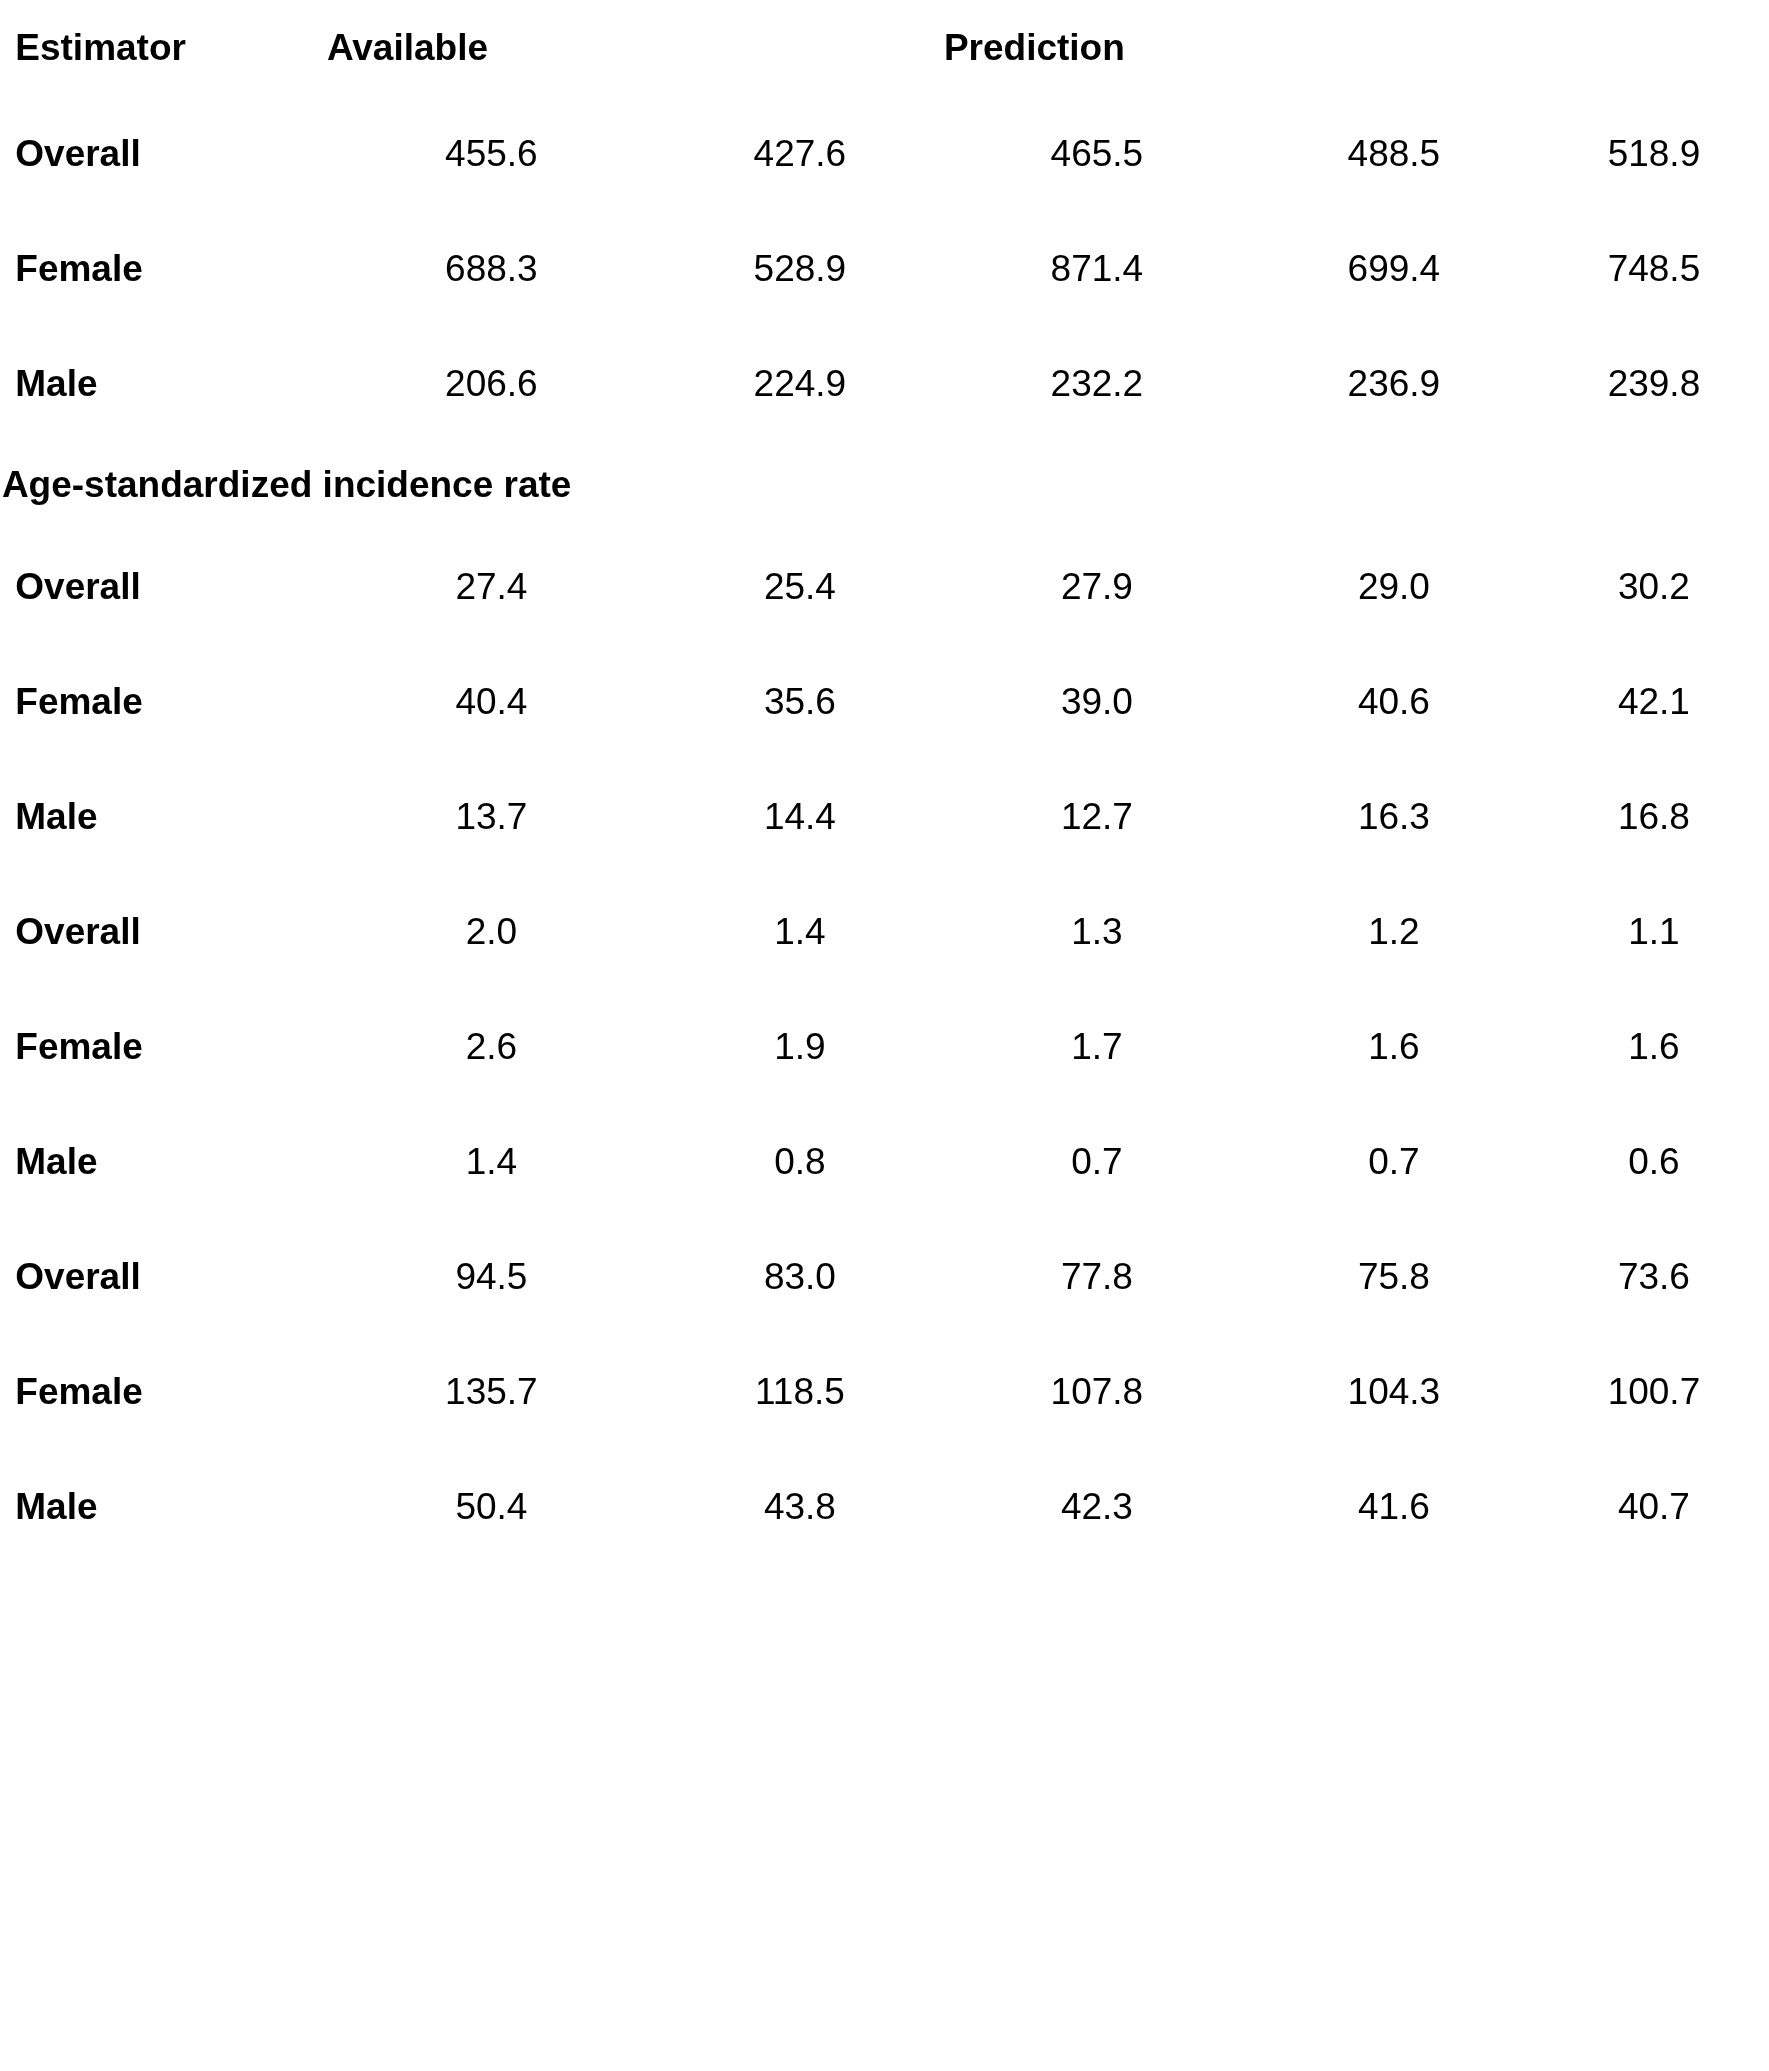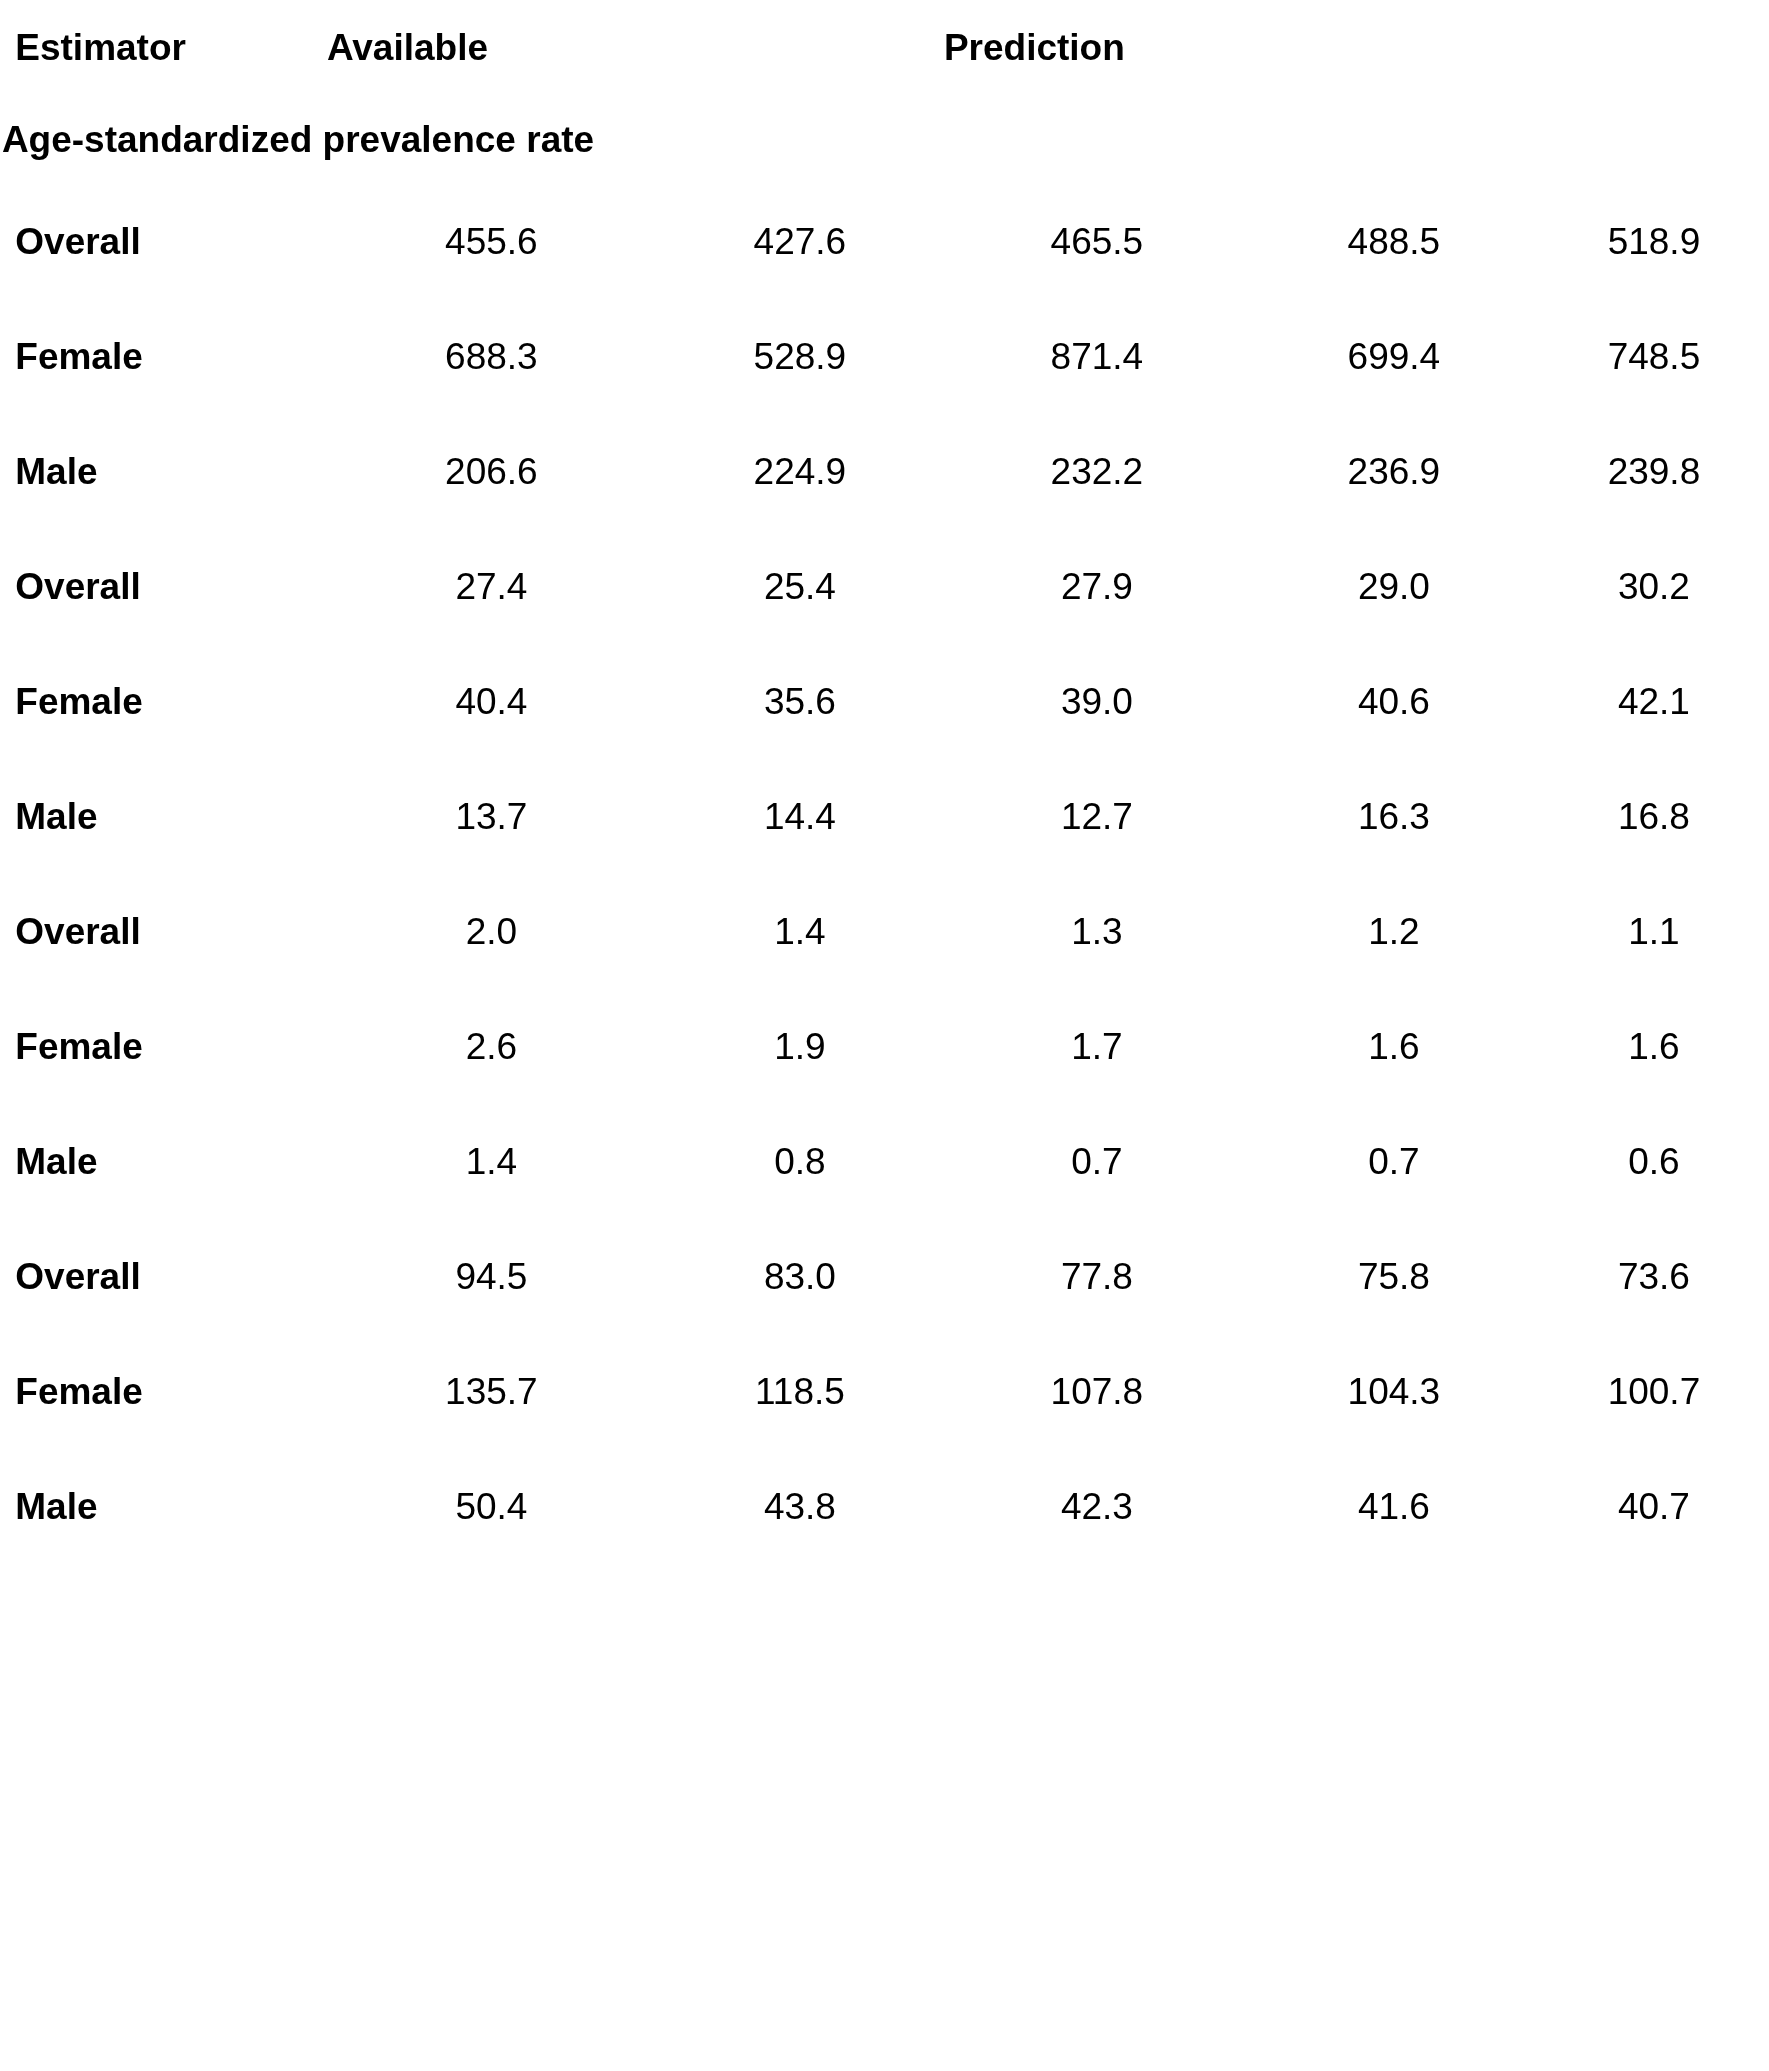--- a/index.html
+++ b/index.html
@@ -95,23 +95,20 @@
     </colgroup>
     <tbody>
 
       <tr class="hdr-row1">
         <td class="est-cell vr ht">Estimator</td>
         <td class="vr ht hb" colspan="2">Available</td>
         <td class="ht hb" colspan="3">Prediction</td>
       </tr>
 
 
-      <tr class="group-row">
-        <td colspan="6" class="hb">Age-standardized prevalence rate</td>
-      </tr>
       <tr class="data-row">
         <td class="label vr hb">Overall</td>
         <td class="vr hb">455.6</td>
         <td class="vr hb">427.6</td>
         <td class="vr hb">465.5</td>
         <td class="vr hb">488.5</td>
         <td class="hb">518.9</td>
       </tr>
       <tr class="data-row">
         <td class="label vr hb">Female</td>
@@ -123,20 +120,23 @@
       </tr>
       <tr class="data-row">
         <td class="label vr hb">Male</td>
         <td class="vr hb">206.6</td>
         <td class="vr hb">224.9</td>
         <td class="vr hb">232.2</td>
         <td class="vr hb">236.9</td>
         <td class="hb">239.8</td>
       </tr>
 
+      <tr class="group-row">
+        <td colspan="6" class="hb">Age-standardized incidence  rate</td>
+      </tr>
       <tr class="data-row">
         <td class="label vr hb">Overall</td>
         <td class="vr hb">27.4</td>
         <td class="vr hb">25.4</td>
         <td class="vr hb">27.9</td>
         <td class="vr hb">29.0</td>
         <td class="hb">30.2</td>
       </tr>
       <tr class="data-row">
         <td class="label vr hb">Female</td>

